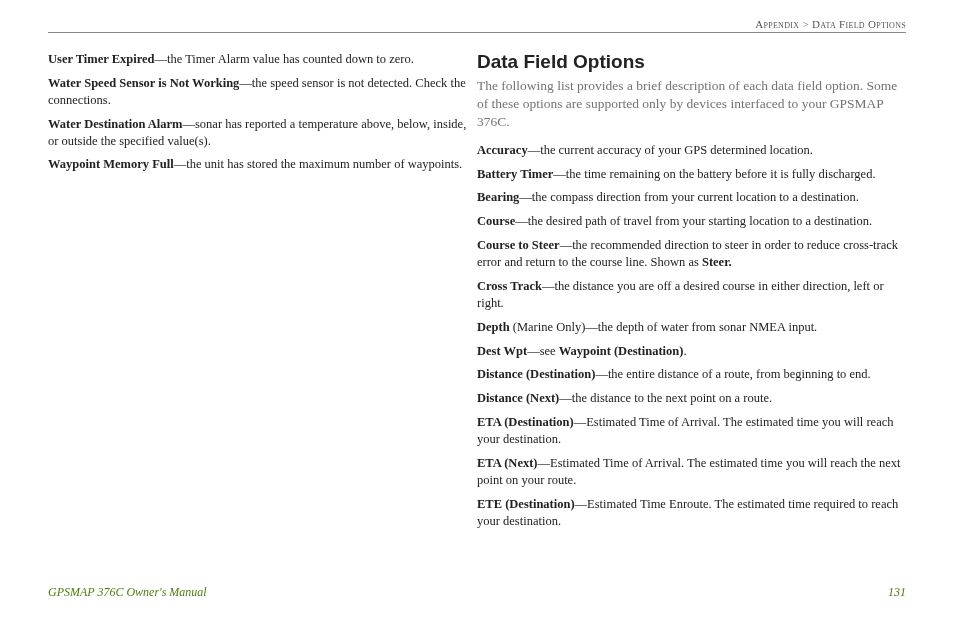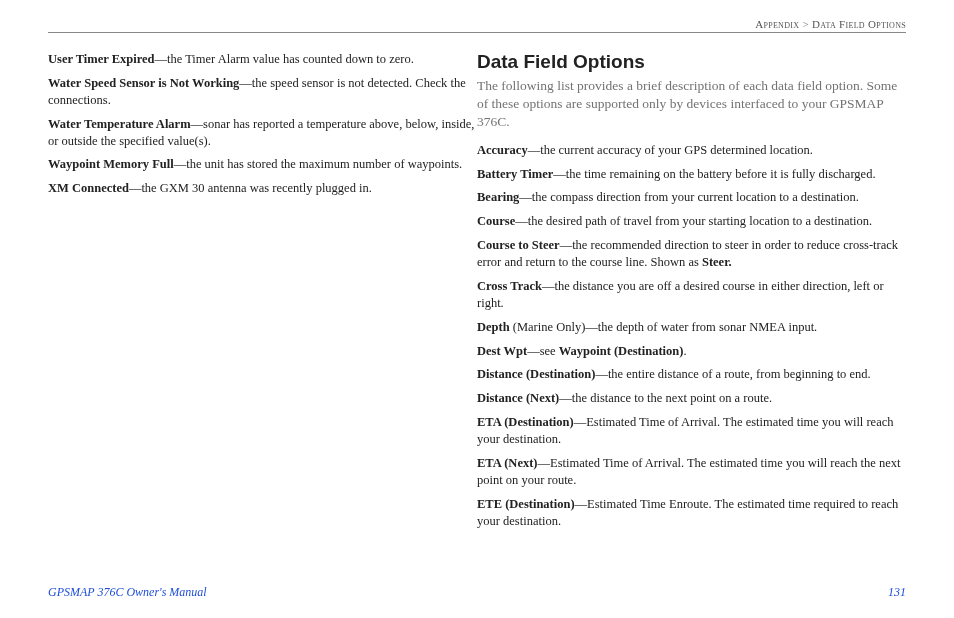--- a/index.html
+++ b/index.html
@@ -55,21 +55,21 @@
     .bold-inline { font-weight: bold; }
     .footer {
       position: absolute;
       bottom: 18px;
       left: 48px;
       right: 48px;
       display: flex;
       justify-content: space-between;
       align-items: baseline;
       font-size: 12px;
-      color: #1d4ed8;
+      color: #4d7c0f;
       font-style: italic;
     }
     .footer .page { font-style: italic; }
   </style>
 </head>
 <body>
 
 <div class="header-row">
   <span>Appendix</span>
   <span class="header-sep">&gt;</span>
@@ -79,27 +79,24 @@
 <div class="columns">
 
   <div class="col">
     <div class="entry">
       <span class="term">User Timer Expired</span><span>—the Timer Alarm value has counted down to zero.</span>
     </div>
     <div class="entry">
       <span class="term">Water Speed Sensor is Not Working</span><span>—the speed sensor is not detected. Check the connections.</span>
     </div>
     <div class="entry">
-      <span class="term">Water Temperature Alarm</span><span>—sonar has reported a temperature above, below, inside, or outside the specified value(s).</span>
+      <span class="term">Water Destination Alarm</span><span>—sonar has reported a temperature above, below, inside, or outside the specified value(s).</span>
     </div>
     <div class="entry">
       <span class="term">Waypoint Memory Full</span><span>—the unit has stored the maximum number of waypoints.</span>
-    </div>
-    <div class="entry">
-      <span class="term">XM Connected</span><span>—the GXM 30 antenna was recently plugged in.</span>
     </div>
   </div>
 
   <div class="col">
     <div class="section-title">Data Field Options</div>
     <div class="intro">The following list provides a brief description of each data field option. Some of these options are supported only by devices interfaced to your GPSMAP 376C.</div>
 
     <div class="entry">
       <span class="term">Accuracy</span><span>—the current accuracy of your GPS determined location.</span>
     </div>

